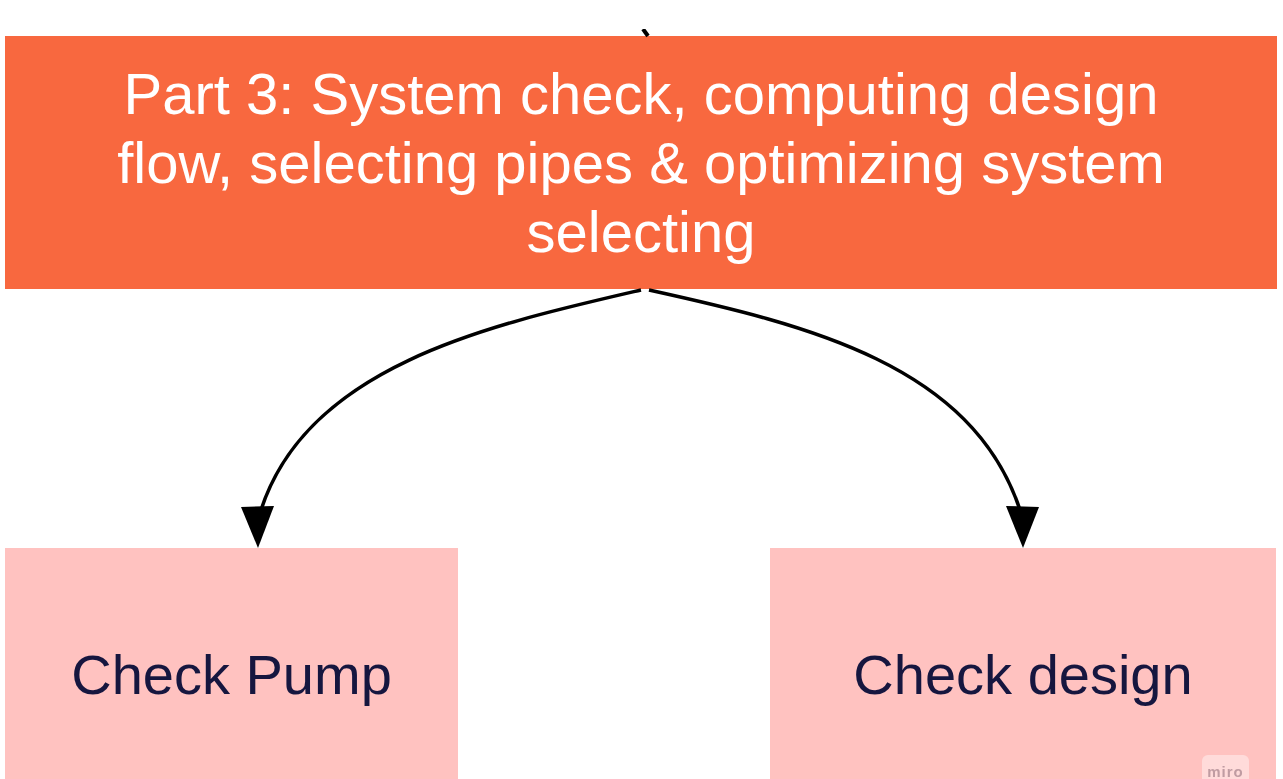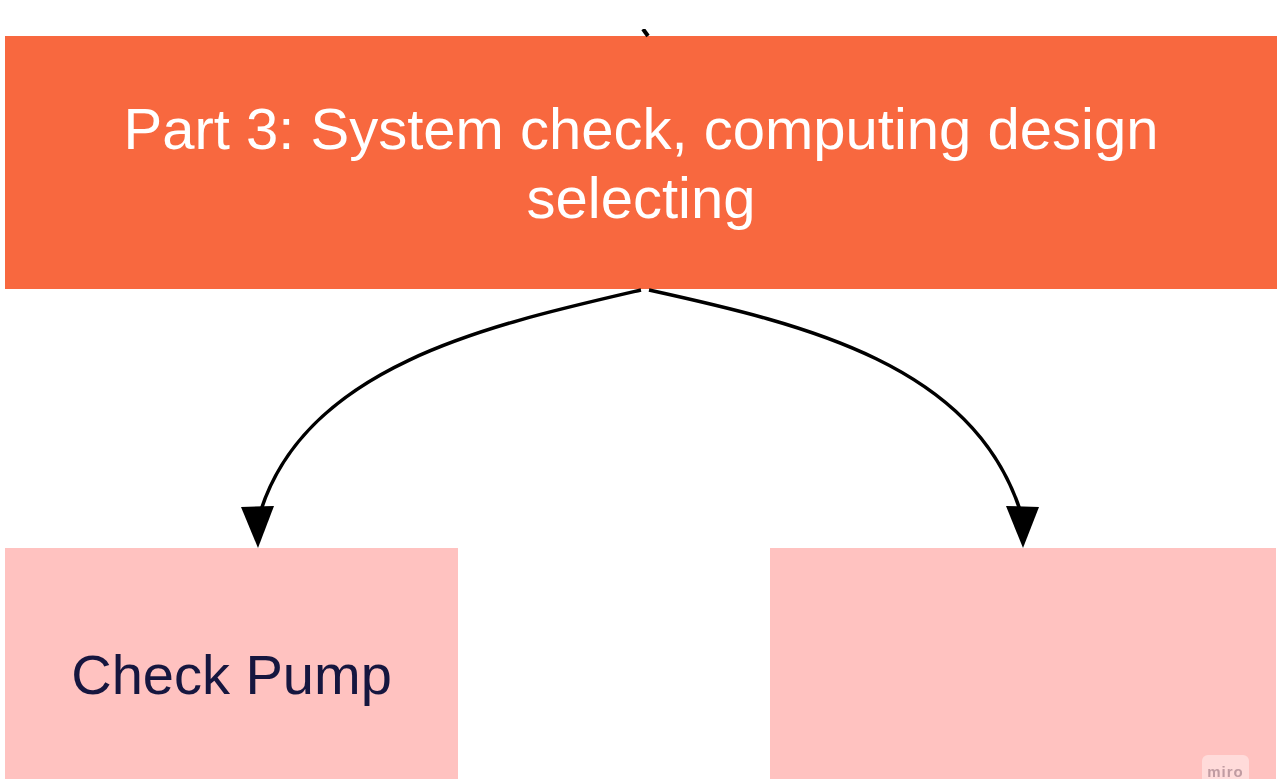--- a/index.html
+++ b/index.html
@@ -87,20 +87,21 @@
     user-select: none;
   }
 </style>
 </head>
 <body>
 
 <div class="canvas">
 
   <div class="title-box">
     <div>Part 3: System check, computing design</div>
+    <div>flow, selecting pipes &amp; optimizing system</div>
     <div>selecting</div>
   </div>
 
   <svg class="connector-layer" viewBox="0 0 1283 779" xmlns="http://www.w3.org/2000/svg">
 
     <path class="connector-line" d="M 641 261 C 490 296, 308 336, 261 481"></path>
     <polygon class="arrowhead" points="258,519 241,478 274,477"></polygon>
 
     <path class="connector-line" d="M 649 261 C 808 296, 972 336, 1020 481"></path>
     <polygon class="arrowhead" points="1023,519 1006,477 1039,478"></polygon>
@@ -108,19 +109,20 @@
     <path class="connector-stub" d="M 643 0 L 648 7"></path>
     <path class="connector-stub" d="M 258 772 L 258 779"></path>
     <path class="connector-stub" d="M 1023 773 L 1023 779"></path>
   </svg>
 
   <div class="node node-left">
     <div>Check Pump</div>
   </div>
 
   <div class="node node-right">
+    <div>Check design</div>
   </div>
 
   <div class="watermark">
     <span>miro</span>
   </div>
 
 </div>
 
 </body></html>

